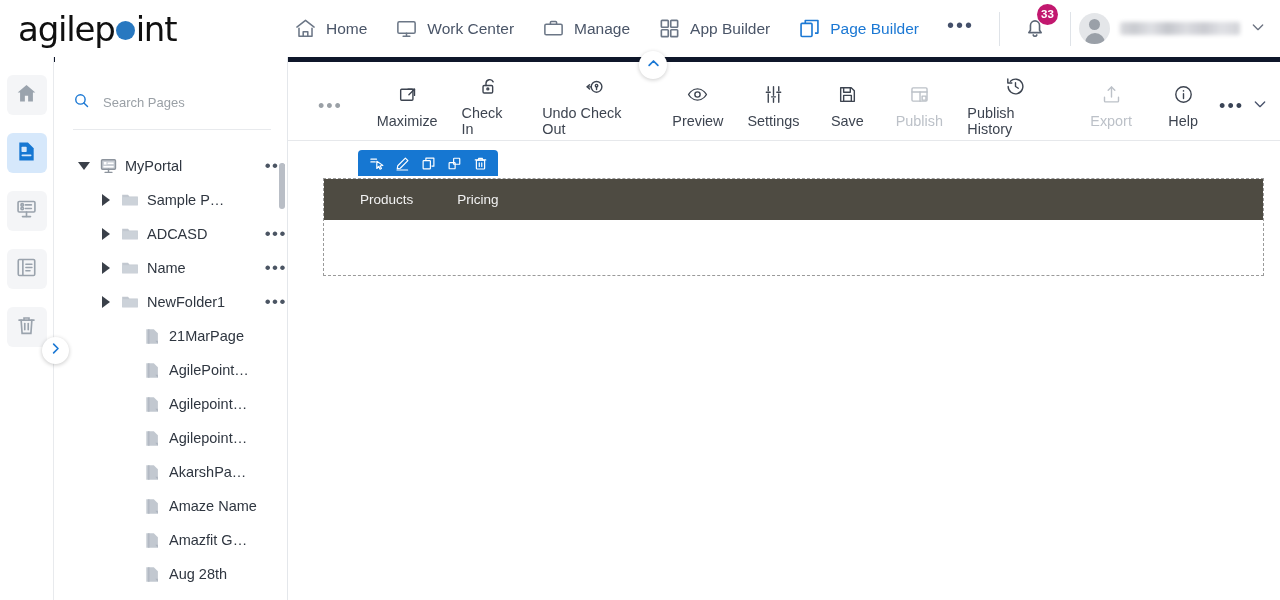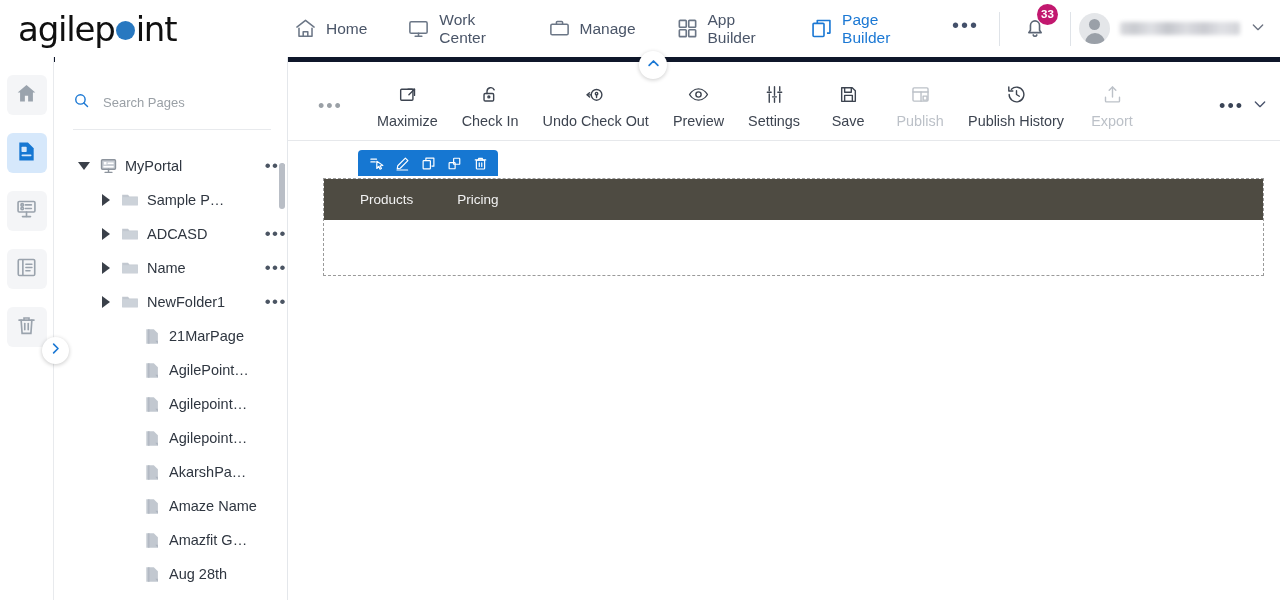--- a/index.html
+++ b/index.html
@@ -26,21 +26,21 @@
   .brand-text {
     font-size: 34px; font-weight: 400; color: #101010;
     letter-spacing: -1.2px;
     font-family: "DejaVu Sans", sans-serif;
     display: flex; align-items: baseline;
   }
   .brand-dot {
     display: inline-block; width: 19px; height: 19px; border-radius: 50%;
     background: #2878c0; margin: 0 1px; position: relative; top: -1px;
   }
-  .nav-items { display: flex; align-items: center; gap: 12px; flex: 1; }
+  .nav-items { display: flex; align-items: center; gap: 0px; flex: 1; }
   .nav-item {
     display: flex; align-items: center; gap: 9px;
     padding: 6px 14px; cursor: pointer;
     color: #4a5568; font-size: 15.5px;
   }
   .nav-item.active { color: #1b78d4; }
   .nav-item .nicon { display: flex; align-items: center; }
   .nav-dots {
     color: #44506a; font-size: 20px; letter-spacing: 2px;
     padding: 0 12px 8px 14px; cursor: pointer; line-height: 10px;
@@ -605,20 +605,28 @@
           <span>Publish History</span>
         </div>
         <div class="tb-item disabled">
           <span style="color: rgb(188, 193, 200);"><svg width="21" height="21" viewBox="0 0 24 24" fill="none" stroke="#bcc1c8" stroke-width="1.6" stroke-linecap="round" stroke-linejoin="round">
               <path d="M12 3.4v11.4"></path>
               <path d="M8.2 7.2 12 3.4 15.8 7.2"></path>
               <path d="M4 15.2v4.2a1 1 0 0 0 1 1h14a1 1 0 0 0 1-1v-4.2"></path>
             </svg></span>
           <span>Export</span>
         </div>
+        <div class="tb-item">
+          <span style="color: rgb(61, 68, 80);"><svg width="21" height="21" viewBox="0 0 24 24" fill="none" stroke="#3d4450" stroke-width="1.6" stroke-linecap="round" stroke-linejoin="round">
+              <circle cx="12" cy="12" r="8.8"></circle>
+              <path d="M12 11v5.6"></path>
+              <circle cx="12" cy="7.9" r="0.95" fill="currentColor" stroke="none"></circle>
+            </svg></span>
+          <span>Help</span>
+        </div>
       </div>
     <div class="tb-end">
       <span class="tb-end-dots">•••</span>
       <span>
         <svg width="16" height="16" viewBox="0 0 24 24" fill="none" stroke="#48526a" stroke-width="2" stroke-linecap="round" stroke-linejoin="round">
             <path d="M5 9l7 7 7-7"></path>
           </svg>
       </span>
     </div>
   </div>

